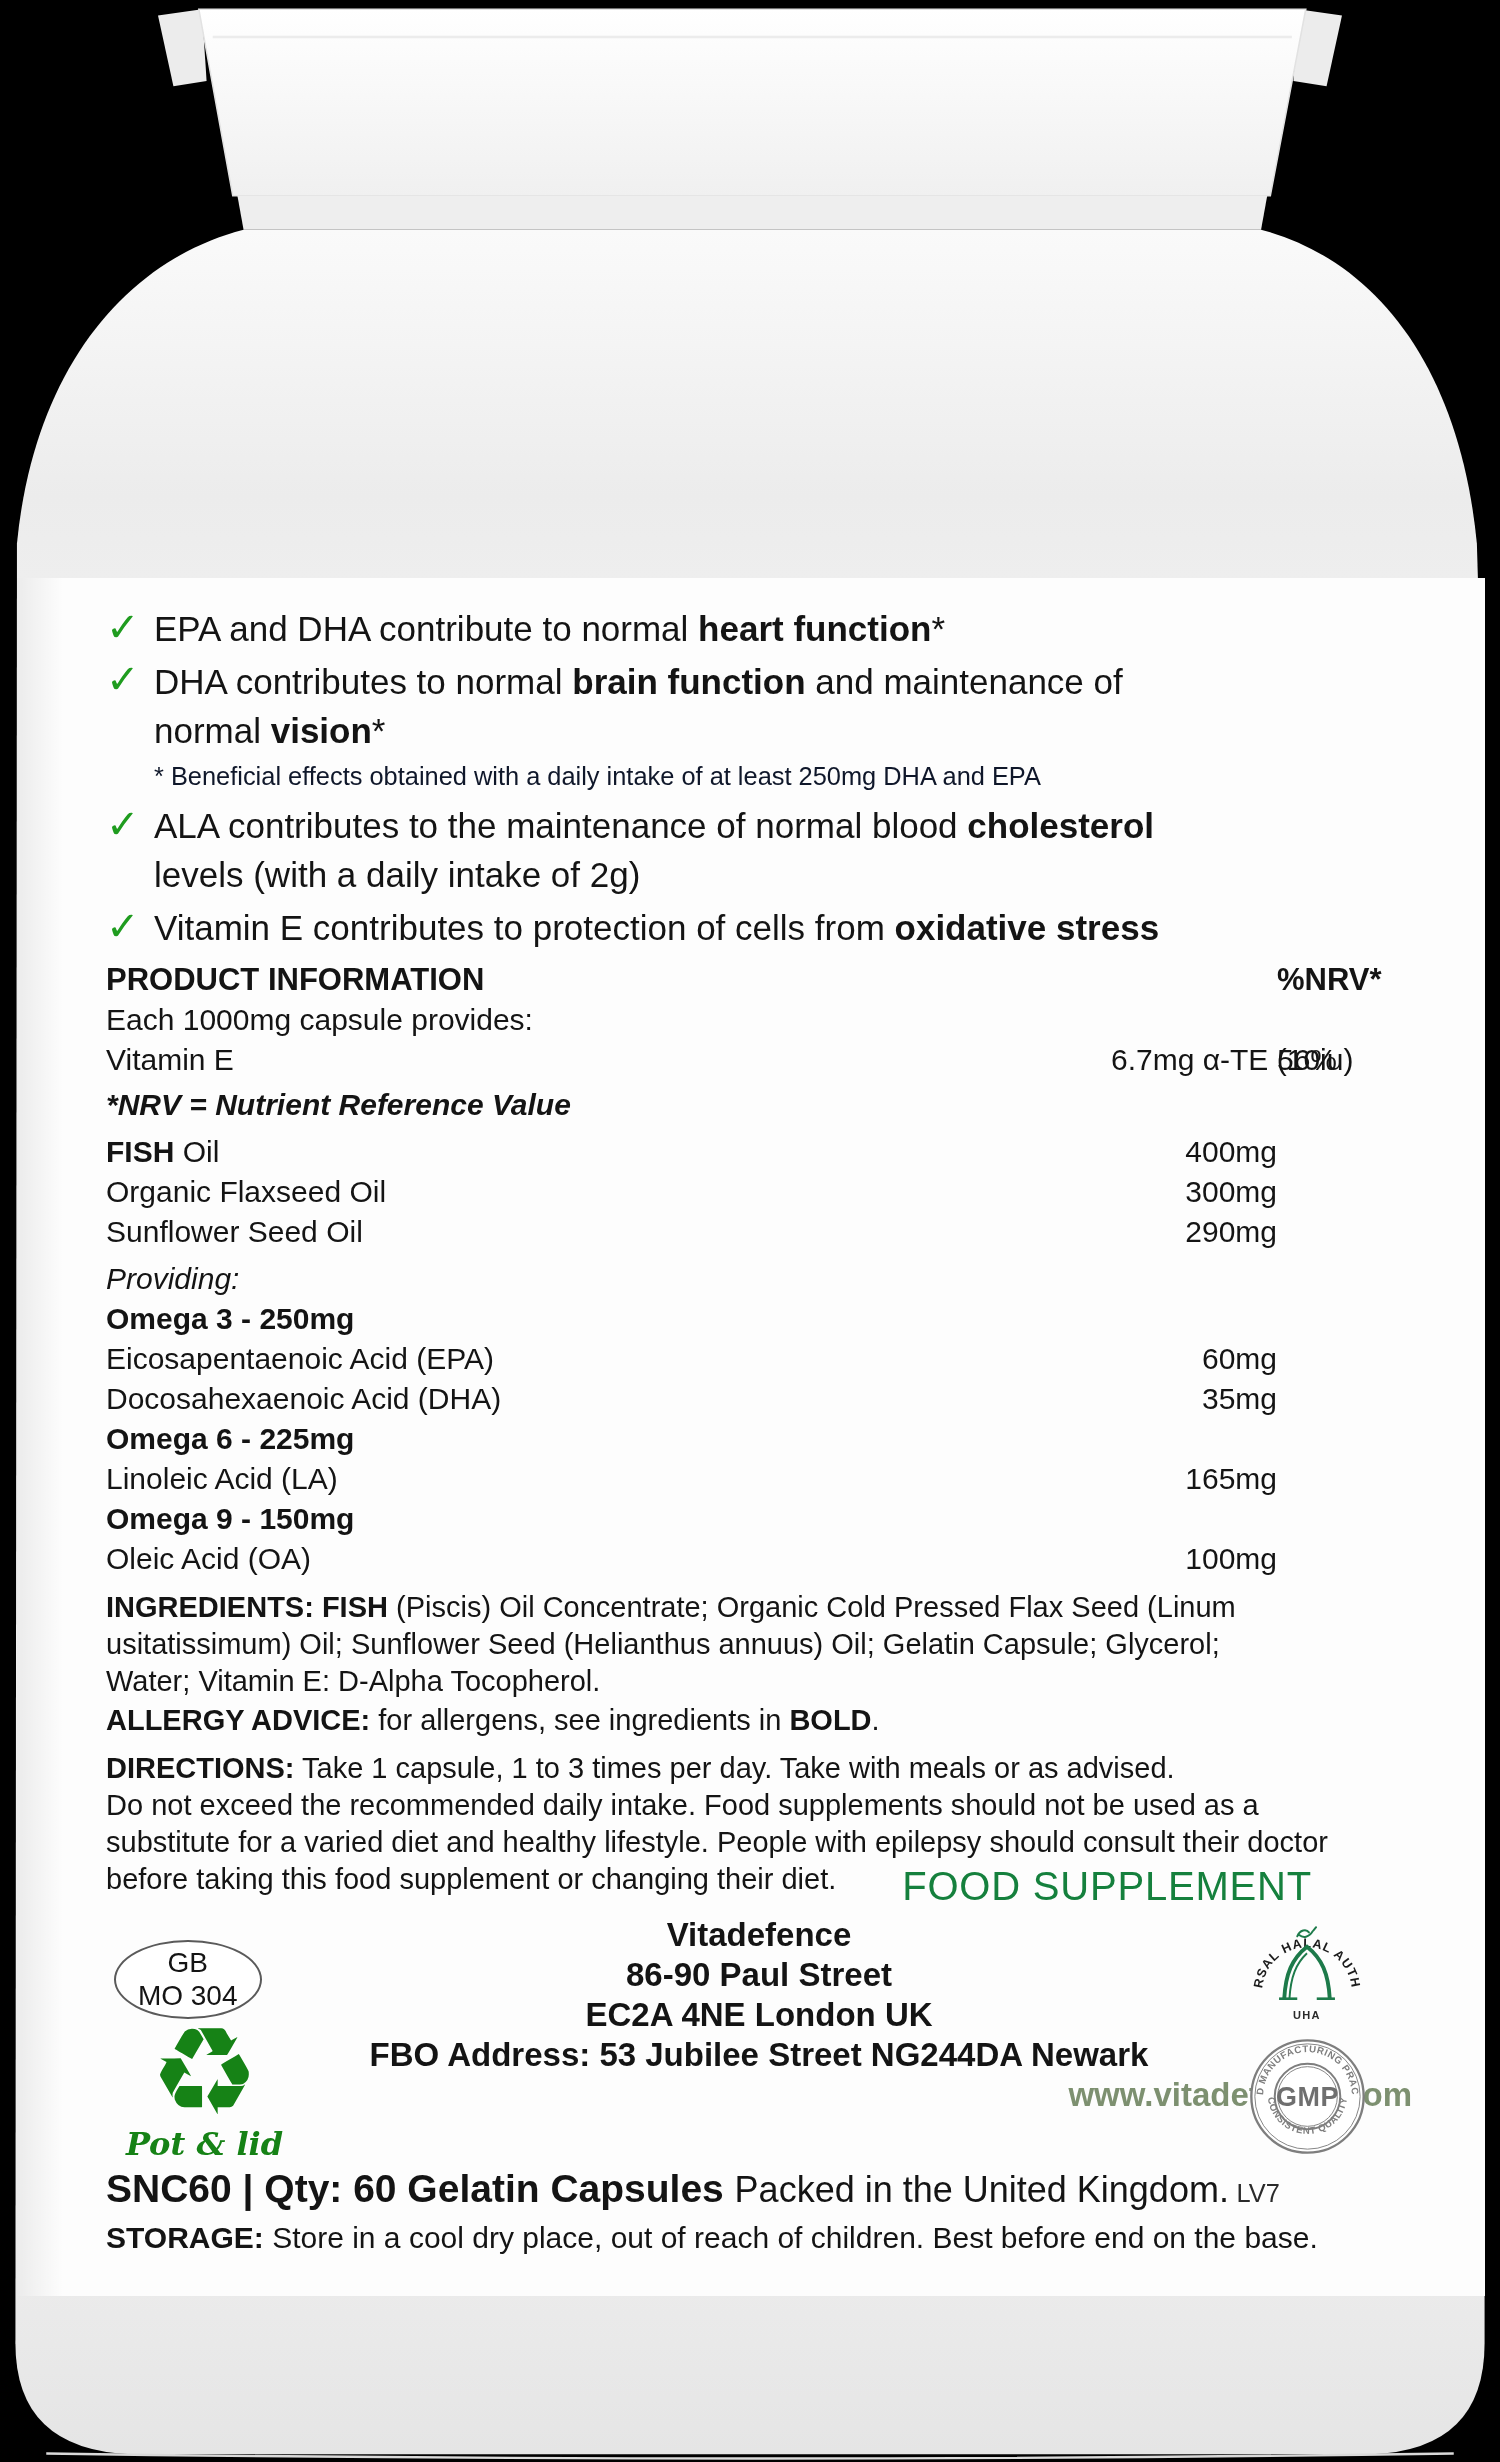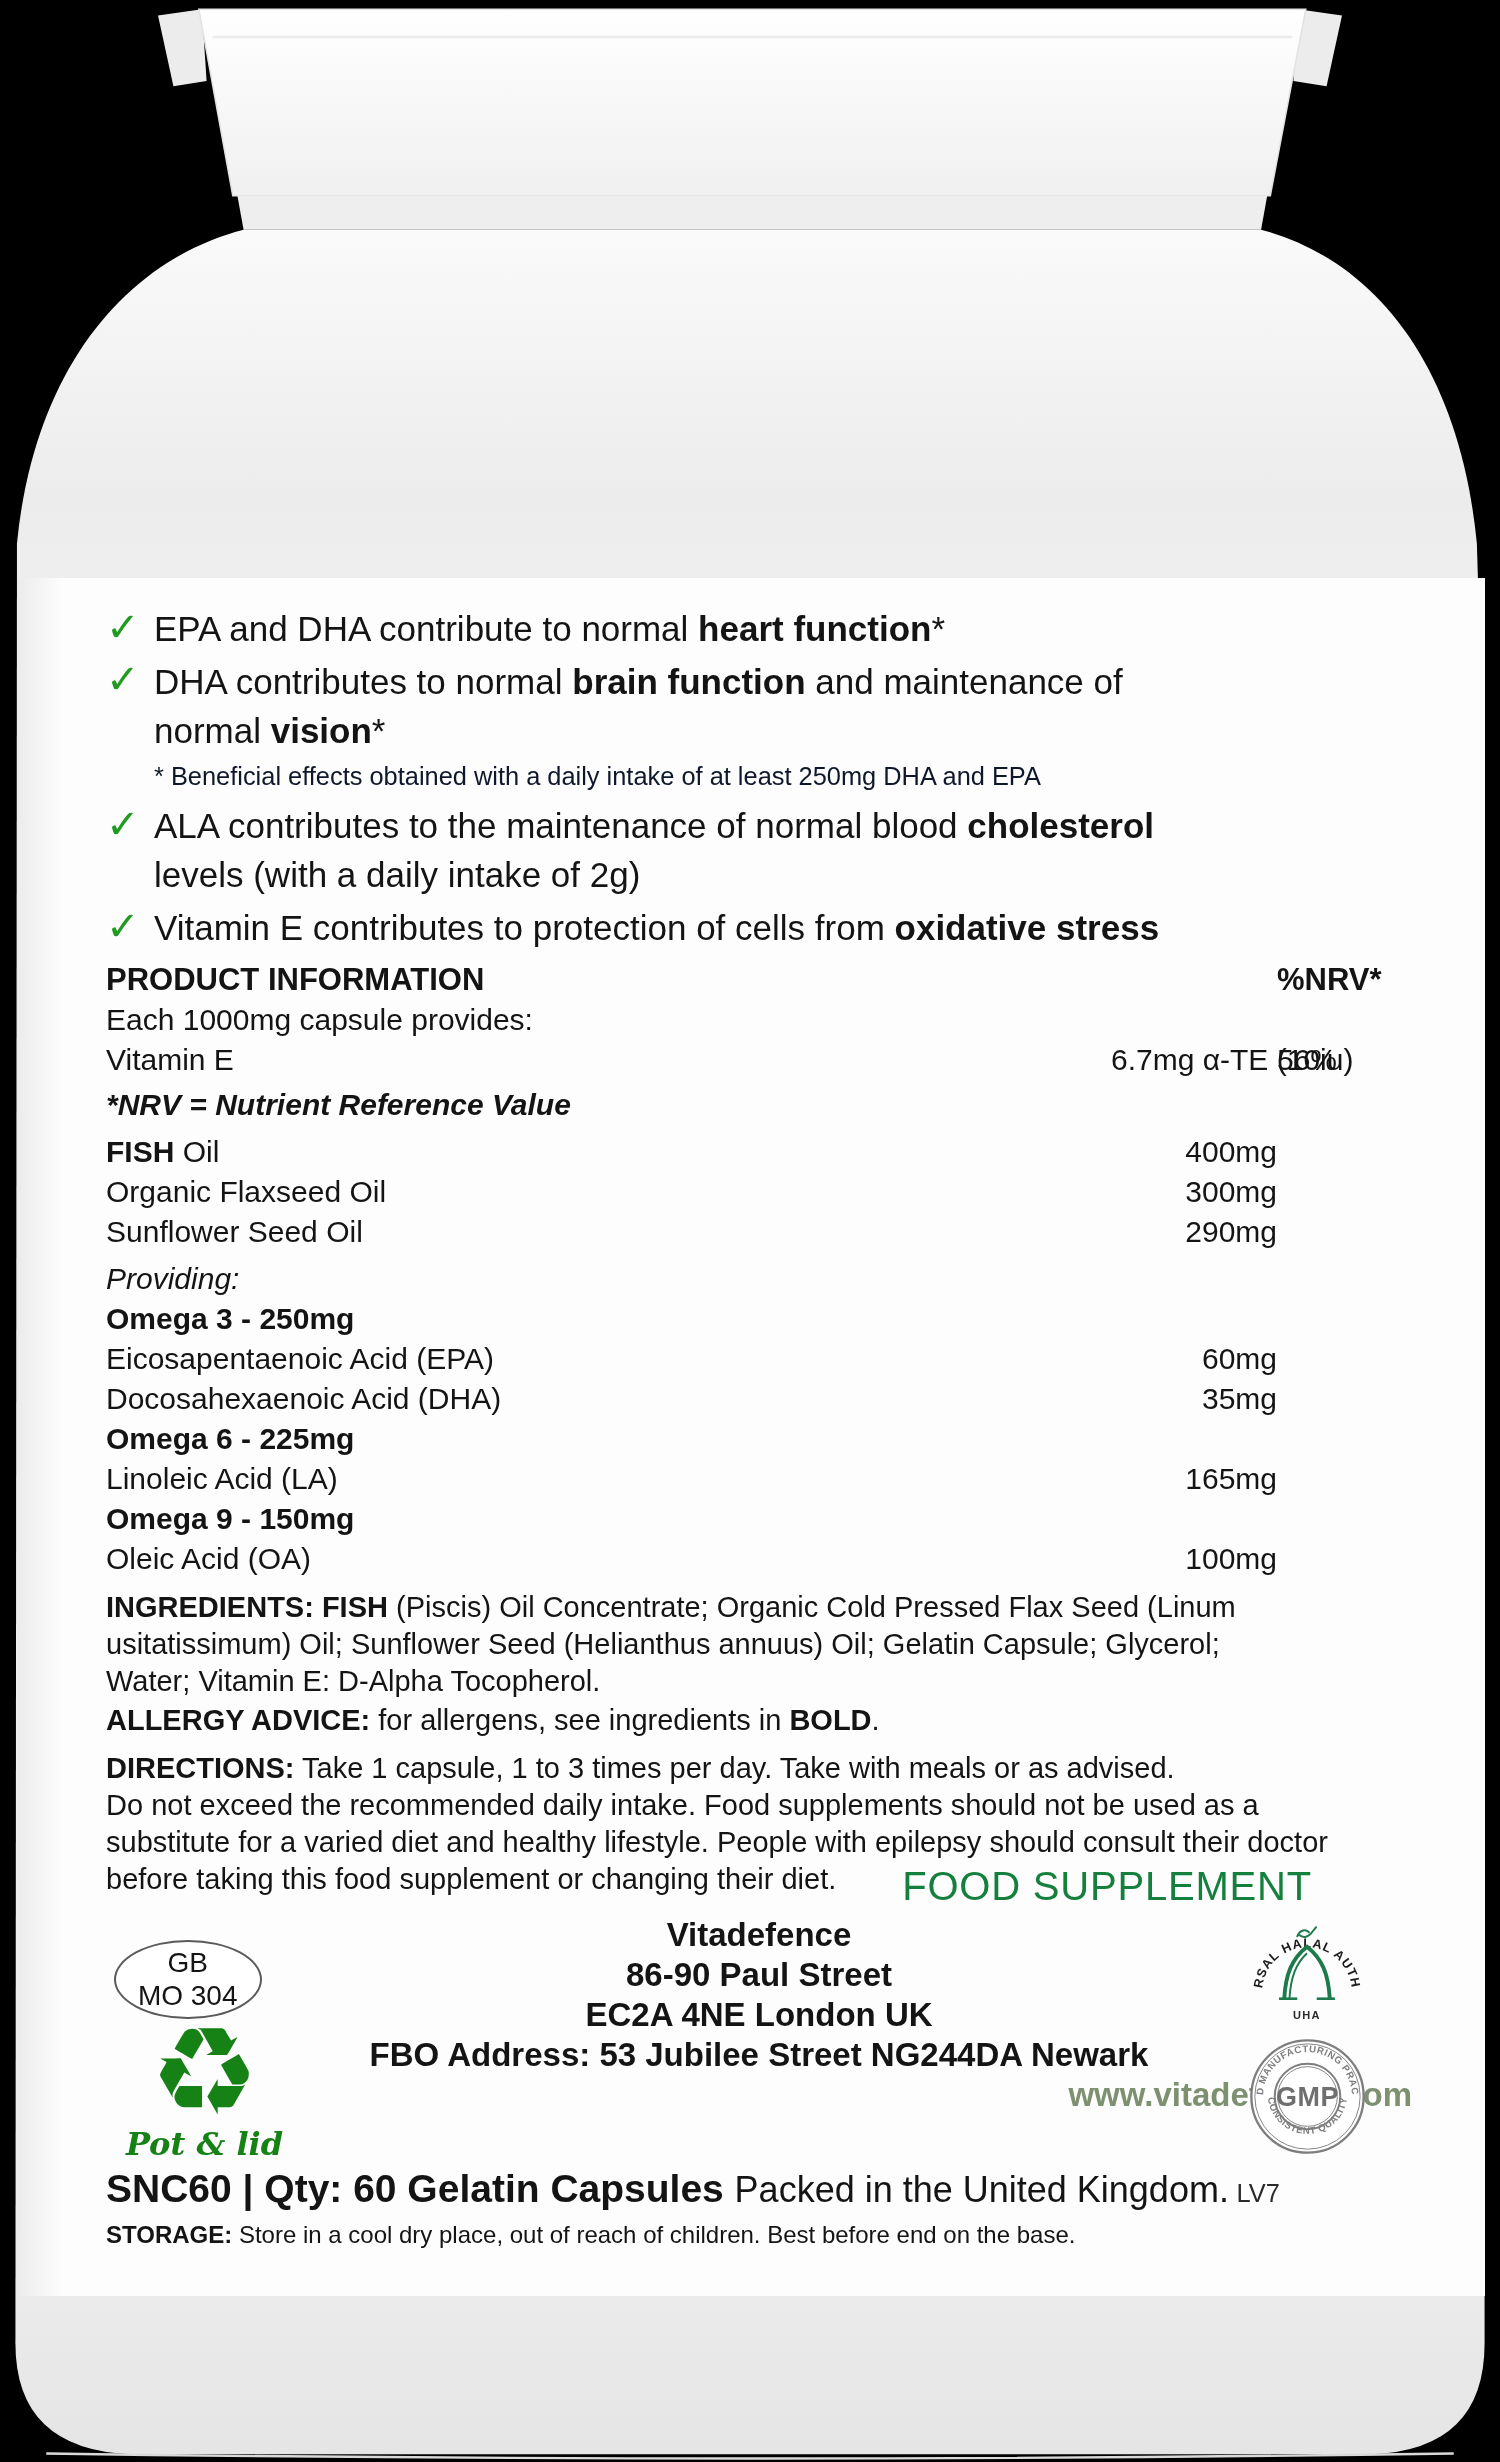--- a/index.html
+++ b/index.html
@@ -50,21 +50,21 @@
   .badge-recycle .glyph{font-family:"DejaVu Sans",sans-serif;font-size:122px;line-height:122px;}
   .badge-recycle .cap{font-family:"DejaVu Serif",serif;font-style:italic;font-weight:bold;
     font-size:32px;line-height:34px;margin-top:-6.2px;}
   .badge-halal{position:absolute;right:40px;top:-6.2px;}
   .badge-gmp{position:absolute;right:46px;top:123px;}
 
   .sku-line{display:flex;align-items:baseline;font-size:36px;margin-top:1.5px;white-space:nowrap;}
   .sku-line .sku{font-weight:bold;font-size:39px;}
   .sku-line .packed{margin-left:10.8px;}
   .sku-line .lv{font-size:25.4px;margin-left:7.7px;color:#2a2a2a;}
-  .storage-line{font-size:24px;margin-top:9.3px;white-space:nowrap;}
+  .storage-line{font-size:30px;margin-top:9.3px;white-space:nowrap;}
 </style>
 </head>
 <body>
 
 <div class="stage">
 
   <svg class="bottle" width="1500" height="2462" viewBox="0 0 1946 3194">
     <defs>
       <linearGradient id="bodyG" x1="0" y1="0" x2="0" y2="1">
         <stop offset="0" stop-color="#fafafa"></stop>

